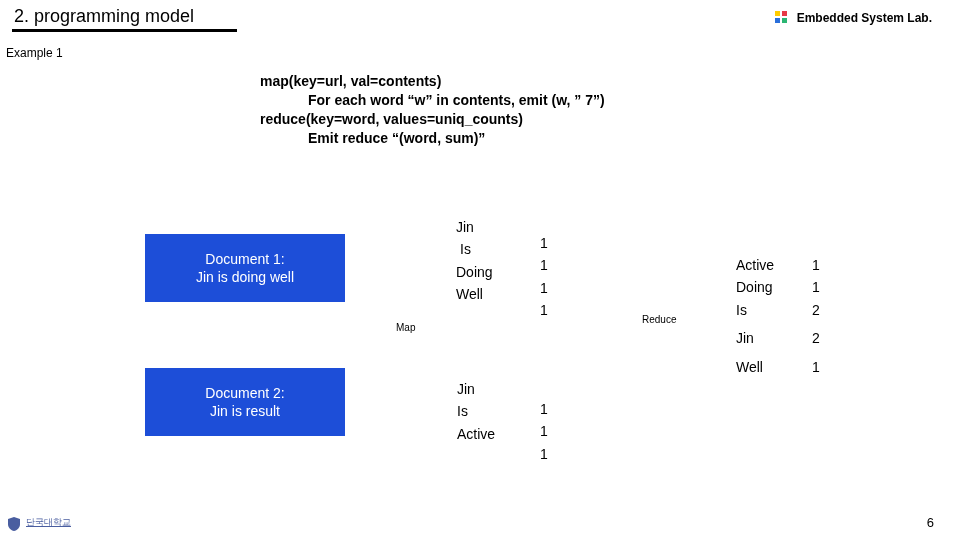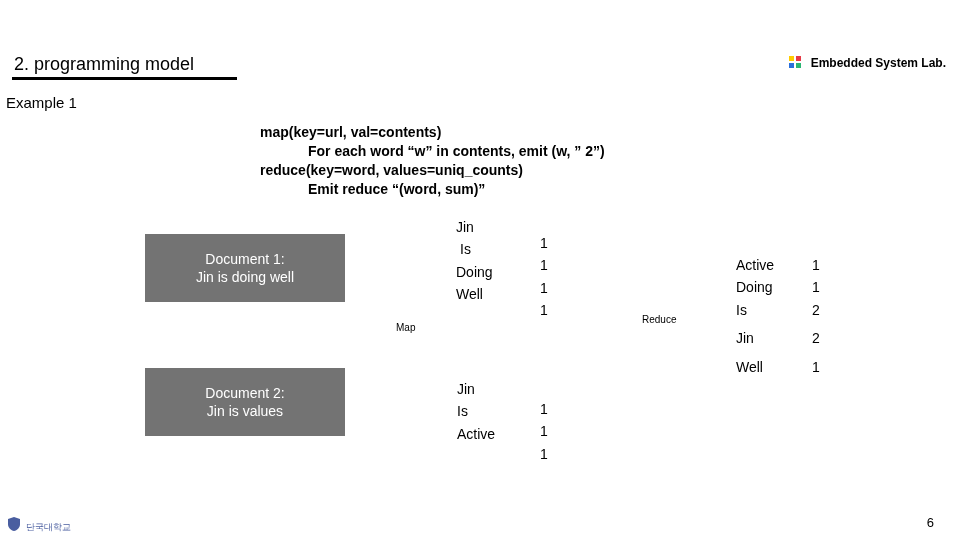--- a/index.html
+++ b/index.html
@@ -8,54 +8,53 @@
     height: 540px;
     background: #fff;
     font-family: Arial, "Helvetica Neue", sans-serif;
     color: #000;
     position: relative;
     overflow: hidden;
   }
   .header {
     display: flex;
     justify-content: space-between;
-    align-items: flex-start;
-    padding: 6px 14px 0 14px;
-    margin-top: 48px;
+    align-items: flex-end;
+    padding: 6px 28px 0 14px;
   }
   .title { font-size: 18px; }
   .lab-wrap { display: flex; align-items: center; gap: 6px; }
   .lab-label { font-size: 12px; font-weight: bold; }
   .title-underline {
     height: 3px;
     background: #000;
     width: 225px;
     margin-left: 12px;
     margin-top: 2px;
   }
   .sub {
     margin: 14px 0 12px 6px;
-    font-size: 15px;
+    font-size: 12px;
   }
   .pseudo {
     margin: 12px 13px 0 260px;
     font-size: 14px;
     font-weight: bold;
     line-height: 1.35;
   }
   .pseudo .indent { padding-left: 48px; display: inline-block; }
   .diagram {
     position: absolute;
     left: 0; top: 210px;
     width: 960px; height: 300px;
   }
   .doc-box {
     position: absolute;
     width: 200px;
-    background: #737373;
+    background: #1d4ed8;
     color: #fff;
     text-align: center;
     padding: 16px 4px;
     font-size: 14px;
     line-height: 1.3;
   }
   .doc1 { left: 145px; top: 24px; }
   .doc2 { left: 145px; top: 158px; }
   .label { position: absolute; font-size: 10px; }
   .maplbl { left: 396px; top: 112px; }
@@ -68,21 +67,21 @@
 
   .col-words2 { position: absolute; left: 457px; top: 168px; font-size: 14px; line-height: 1.6; }
   .col-ones2 { position: absolute; left: 540px; top: 188px; font-size: 14px; line-height: 1.6; }
 
   .out-words { position: absolute; left: 736px; top: 44px; font-size: 14px; line-height: 1.6; }
   .out-nums  { position: absolute; left: 812px; top: 44px; font-size: 14px; line-height: 1.6; }
 
   .pagenum { position: absolute; right: 26px; bottom: 10px; font-size: 13px; }
   .footer-logo {
     position: absolute; left: 6px; bottom: 6px;
-    font-size: 9px; color: #4a5ea0; display: flex; align-items: flex-end; gap: 4px;
+    font-size: 9px; color: #4a5ea0; display: flex; align-items: flex-start; gap: 4px; text-decoration: underline;
   }
   .logo-icon { width:18px; height:18px; }
 </style>
 </head>
 <body>
 
 <div class="header">
   <div class="title">2. programming model</div>
   <div class="lab-wrap">
     <span class="logo-icon">
@@ -95,34 +94,34 @@
     </span>
     <span class="lab-label">Embedded System Lab.</span>
   </div>
 </div>
 <div class="title-underline"></div>
 
 <div class="sub">Example 1</div>
 
 <div class="pseudo">
   <div>map(key=url, val=contents)</div>
-  <div><span class="indent">For each word “w” in contents, emit (w, ” 2”)</span></div>
+  <div><span class="indent">For each word “w” in contents, emit (w, ” 7”)</span></div>
   <div>reduce(key=word, values=uniq_counts)</div>
   <div><span class="indent">Emit reduce “(word, sum)”</span></div>
 </div>
 
 <div class="diagram">
 
   <div class="doc-box doc1">
     <div>Document 1:</div>
     <div>Jin is doing well</div>
   </div>
   <div class="doc-box doc2">
     <div>Document 2:</div>
-    <div>Jin is values</div>
+    <div>Jin is result</div>
   </div>
 
   <div class="label maplbl">Map</div>
   <div class="label reducelbl">Reduce</div>
 
   <div class="col-words1">
     <div>Jin</div>
     <div><span class="xshift">Is</span></div>
     <div>Doing</div>
     <div>Well</div>

